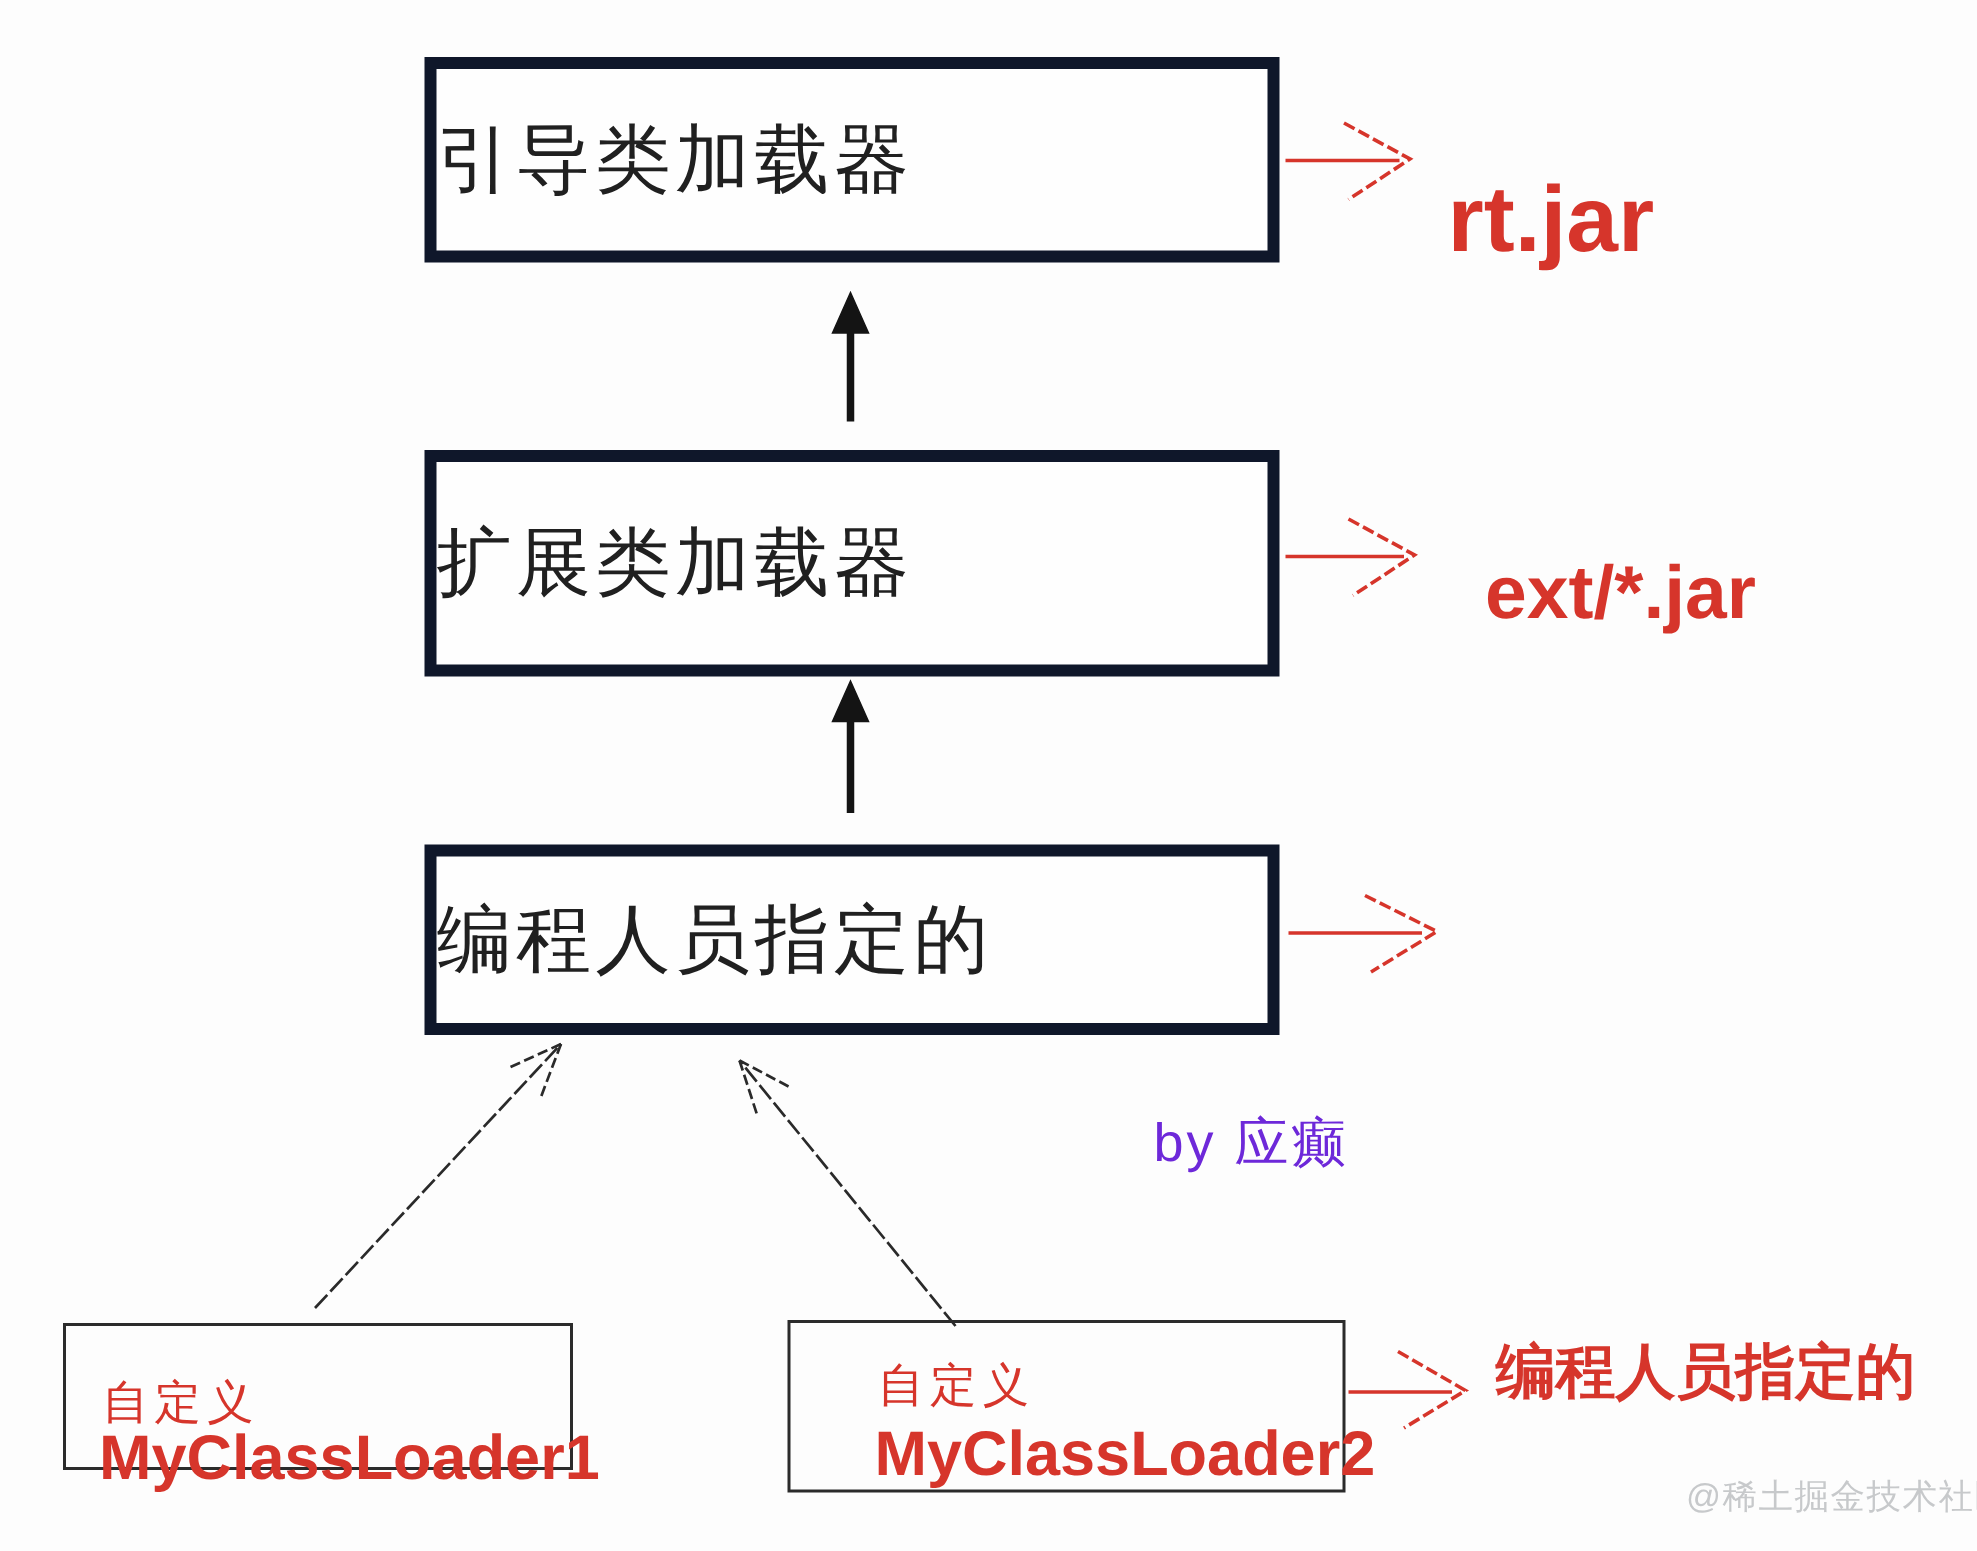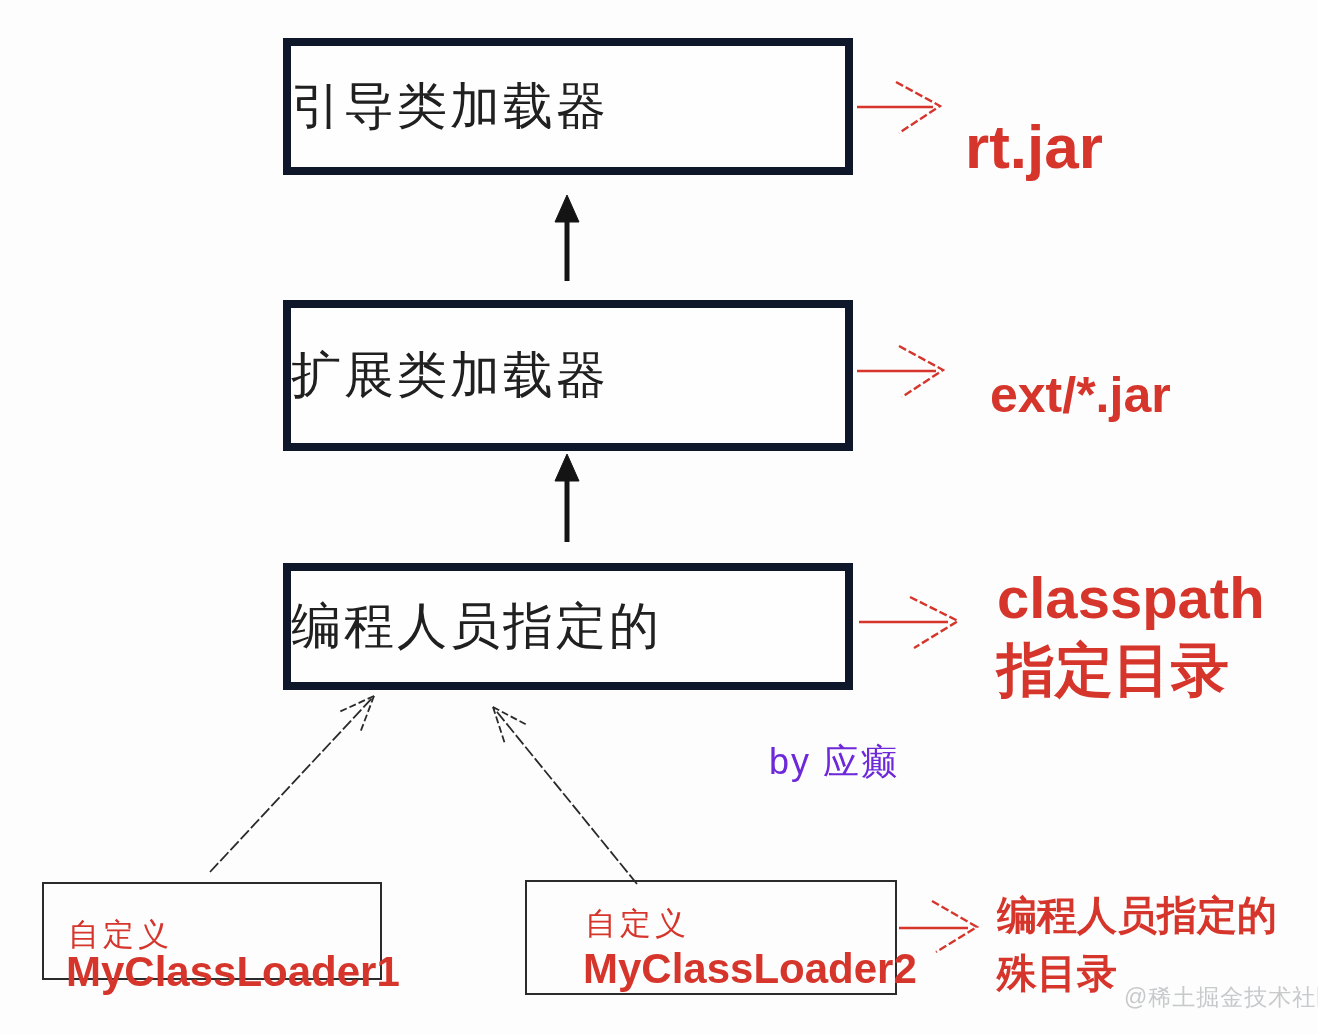--- a/index.html
+++ b/index.html
@@ -157,37 +157,32 @@
   <div class="red-label label-rtjar">rt.jar</div>
 
   <div class="loader-box box-ext">
     <span class="cjk-label">扩展类加载器</span>
   </div>
   <div class="red-label label-extjar">ext/*.jar</div>
 
   <div class="loader-box box-system">
     <span class="cjk-label">编程人员指定的</span>
   </div>
-  <div class="red-label label-classpath">
-    <div>classpath</div>
-    <div>指定目录</div>
-  </div>
 
   <div class="byline">by 应癫</div>
 
   <div class="custom-box box-custom1">
     <span class="custom-line1">自定义</span>
     <span class="custom-line2">MyClassLoader1</span>
   </div>
 
   <div class="custom-box box-custom2">
     <span class="custom-line1">自定义</span>
     <span class="custom-line2">MyClassLoader2</span>
   </div>
 
   <div class="red-label label-custom-target">
     <div>编程人员指定的</div>
-    <div>殊目录</div>
   </div>
 
   <div class="watermark">@稀土掘金技术社区</div>
 
 </div>
 
 </body></html>

